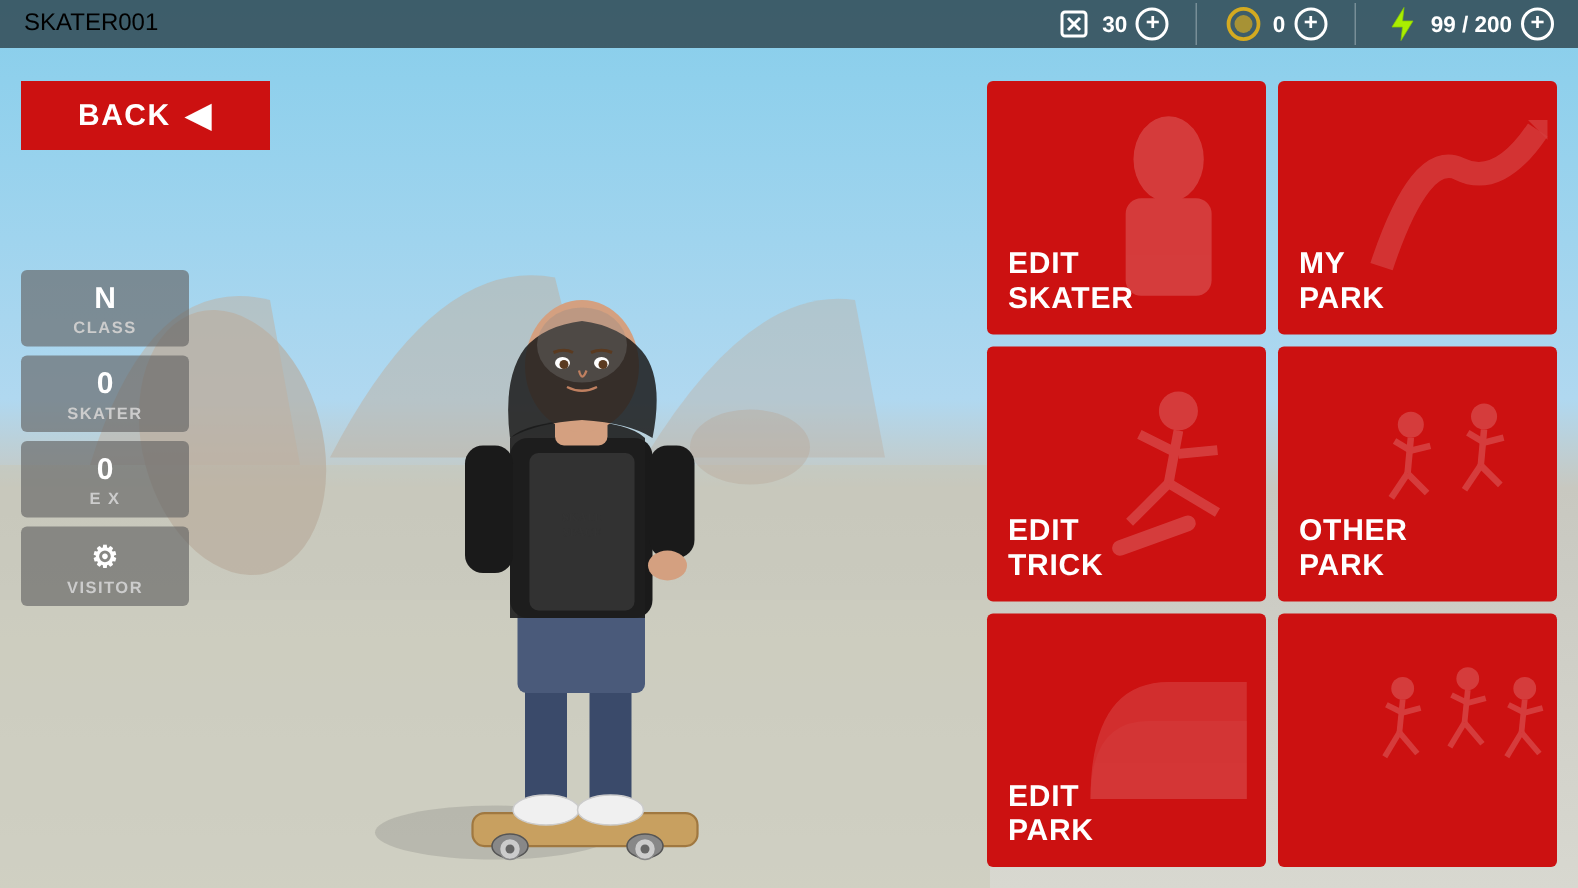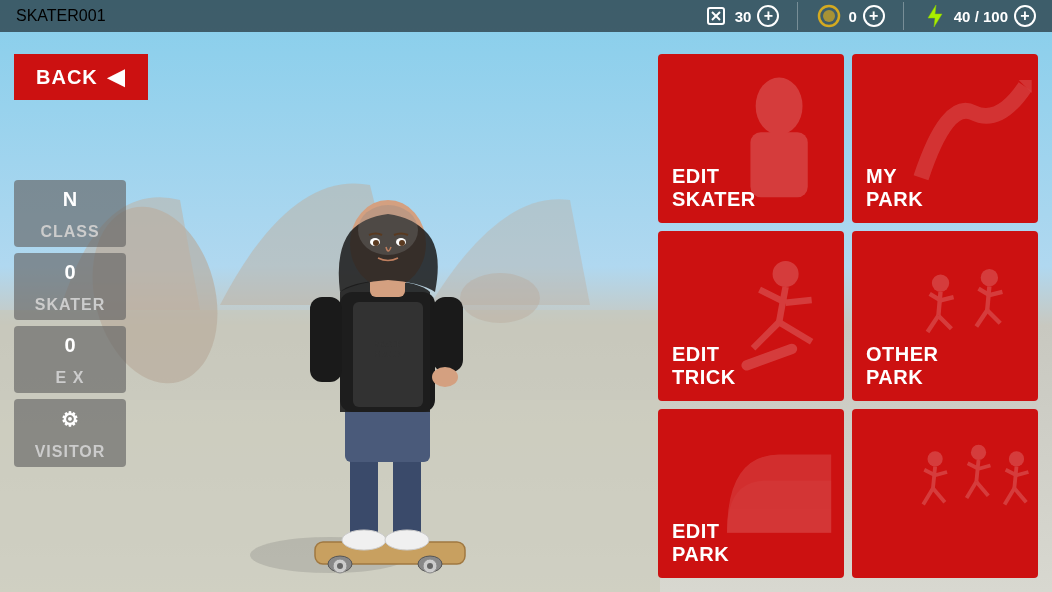--- a/index.html
+++ b/index.html
@@ -80,21 +80,21 @@
 
     
     #back-btn {
       position: absolute;
       top: 54px;
       left: 14px;
       background: #cc1111;
       color: #fff;
       font-size: 20px;
       font-weight: 900;
-      padding: 10px 22px;
+      padding: 10px 38px;
       display: flex;
       align-items: center;
       gap: 10px;
       cursor: pointer;
       z-index: 10;
       letter-spacing: 1px;
     }
     #back-btn .arrow {
       font-size: 22px;
     }
@@ -119,24 +119,24 @@
       align-items: center;
       justify-content: center;
     }
     .stat-box .value {
       color: #fff;
       font-size: 20px;
       font-weight: 900;
     }
     .stat-box .label {
       color: #ccc;
-      font-size: 16px;
+      font-size: 11px;
       font-weight: 700;
       letter-spacing: 1px;
-      margin-top: 12px;
+      margin-top: 2px;
     }
     .stat-box.setting-box .value {
       font-size: 20px;
     }
 
     
     #skater-area {
       position: absolute;
       left: 130px;
       top: 44px;
@@ -254,21 +254,21 @@
   </div>
 
   <div class="stat-divider"></div>
 
   <div class="stat-group">
     <div class="stat-icon">
       <svg width="18" height="24" viewBox="0 0 18 24">
         <polygon points="10,1 2,14 9,14 8,23 16,10 9,10" fill="#aaee00" stroke="#88cc00" stroke-width="0.5"></polygon>
       </svg>
     </div>
-    <span>40 / 100</span>
+    <span>99 / 200</span>
     <button class="stat-add-btn">+</button>
   </div>
 </div>
 
 <div id="back-btn">
   <span>BACK</span>
   <span class="arrow">◀</span>
 </div>
 
 <div id="left-panel">

